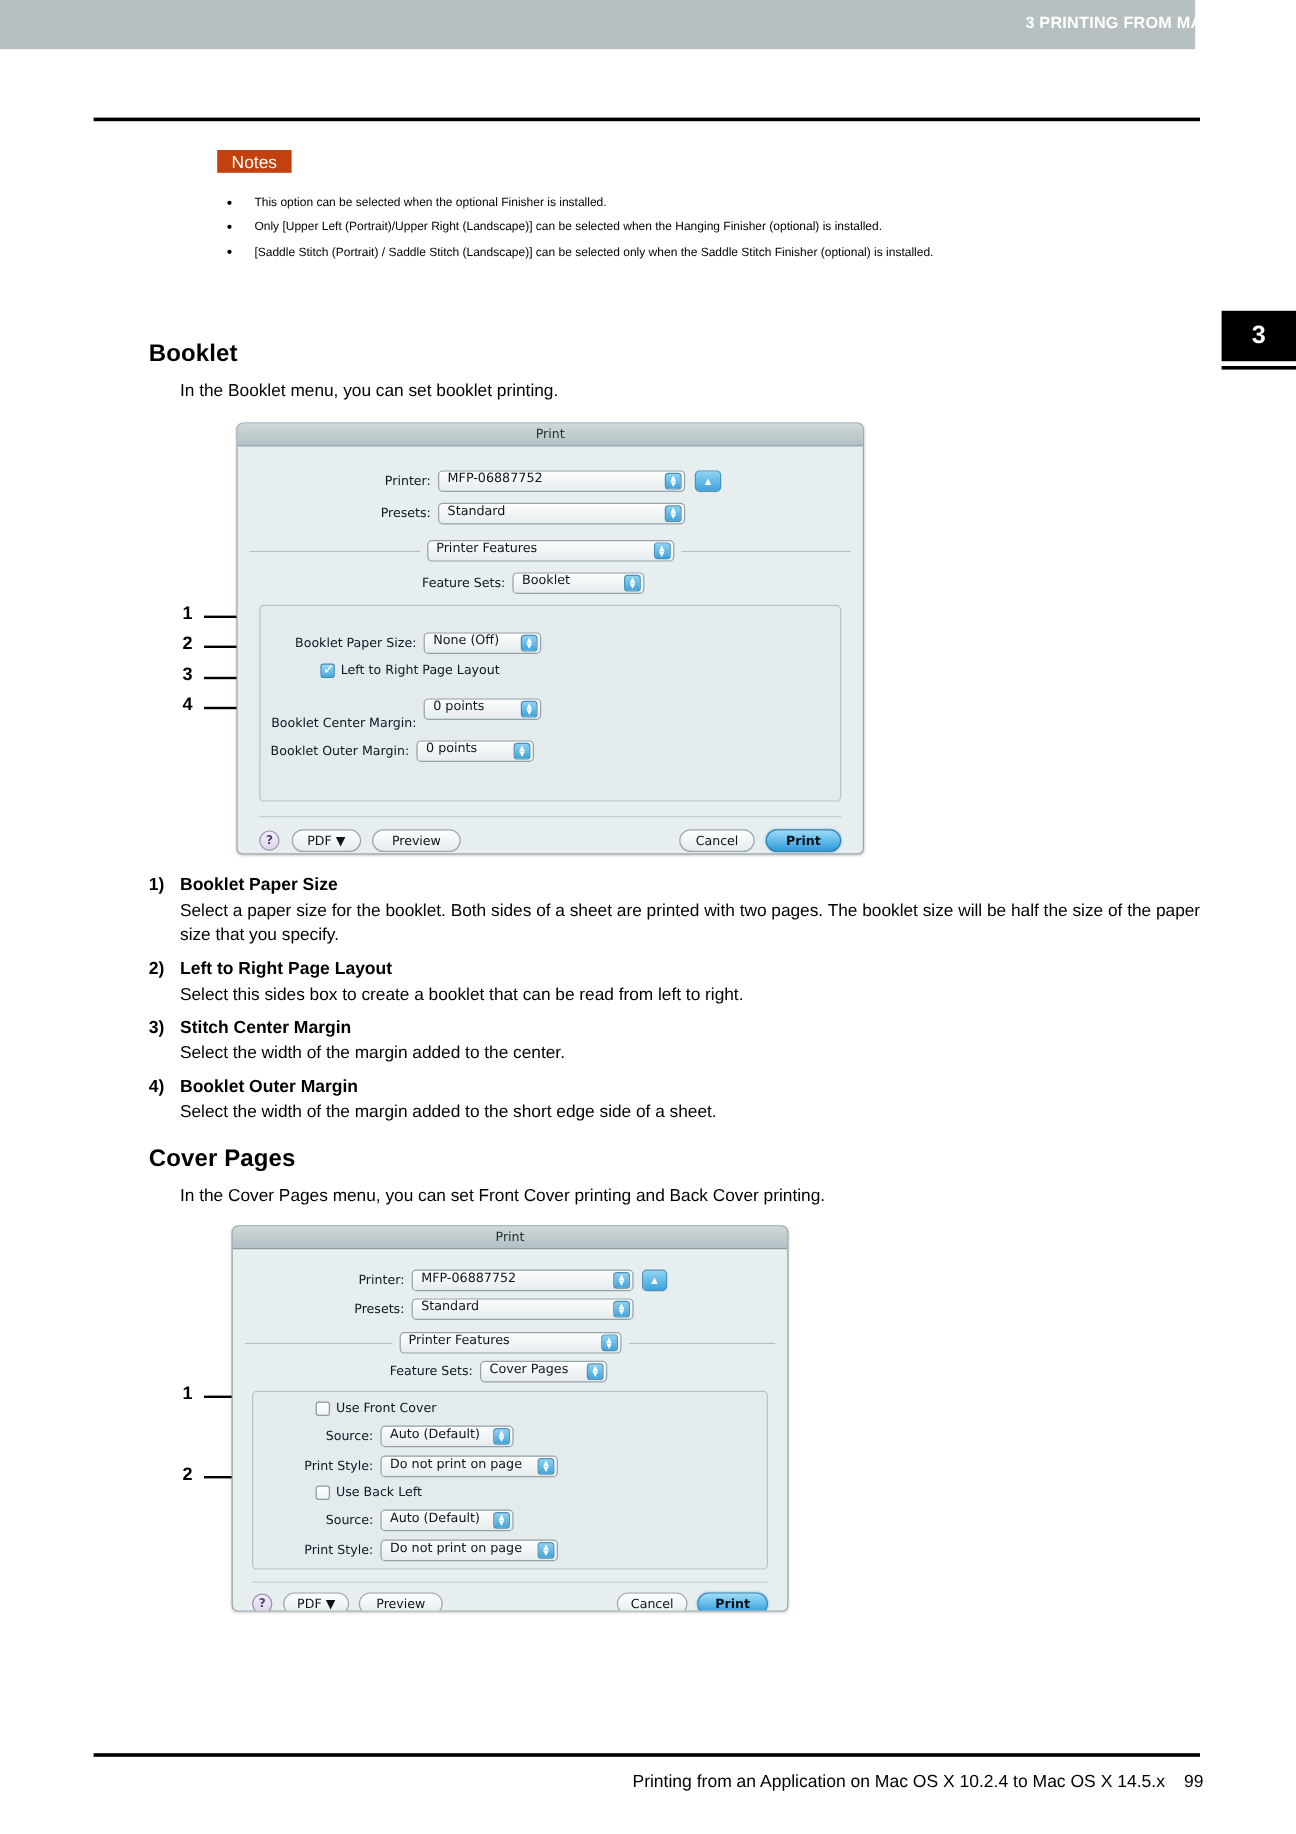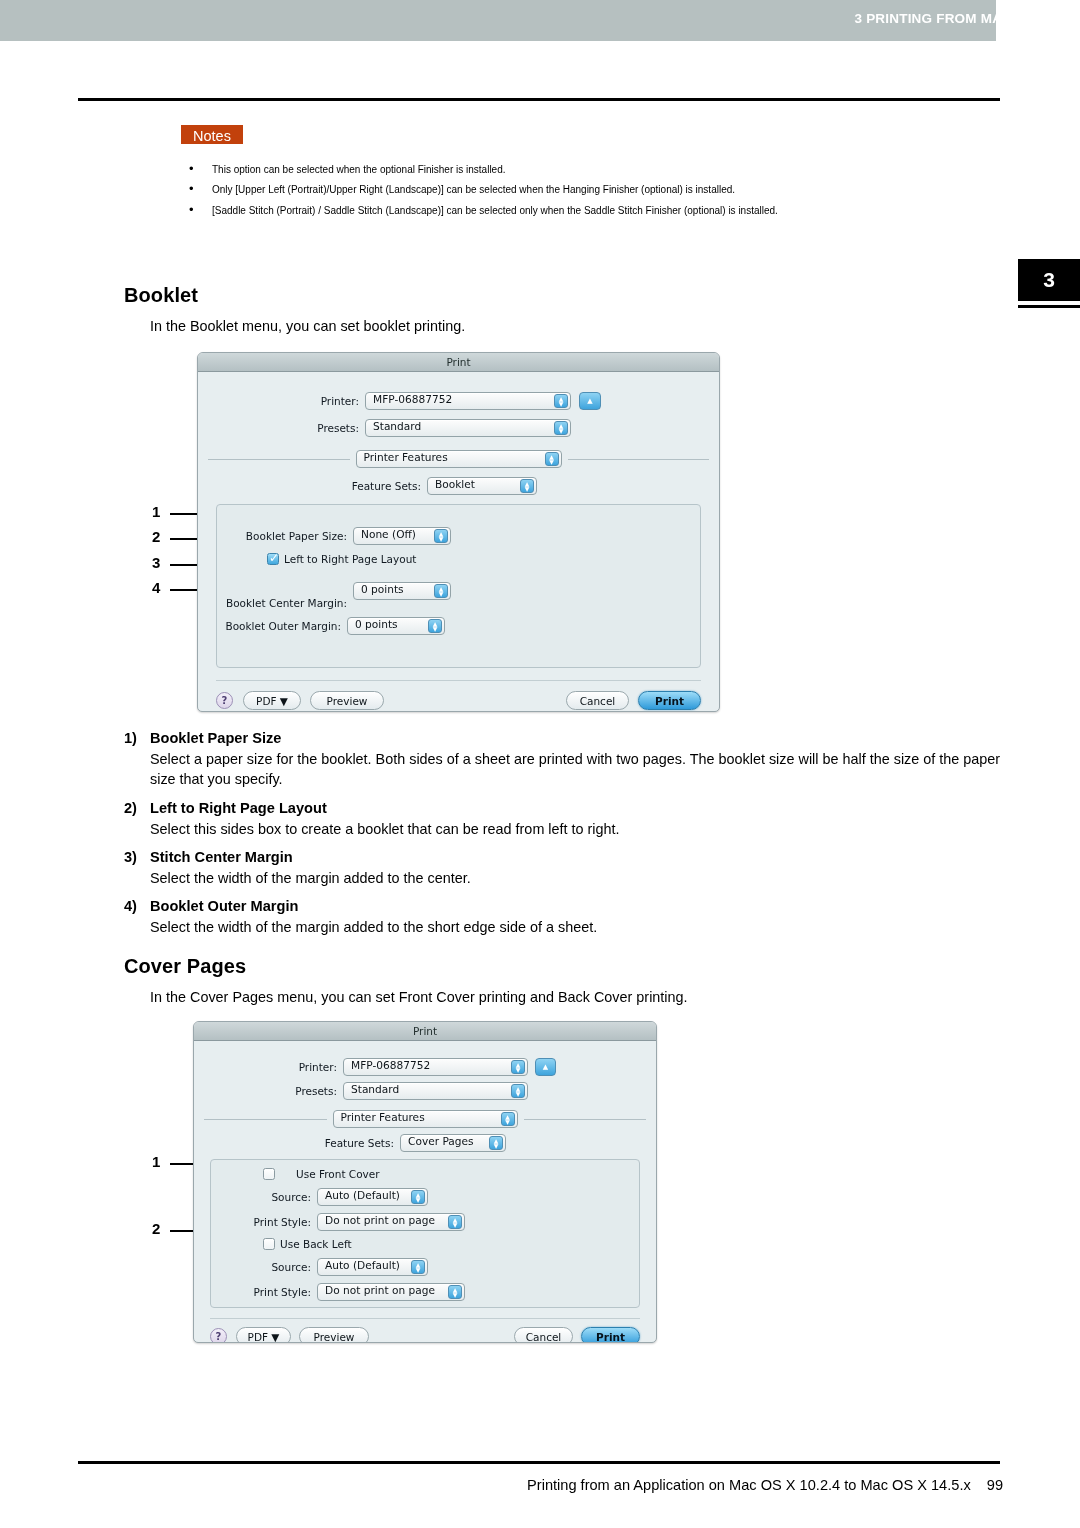--- a/index.html
+++ b/index.html
@@ -432,21 +432,21 @@
         <span>Cover Pages</span>
         <span class="arrows">
             <span>▲</span>
             <span>▼</span>
           </span>
       </div>
     </div>
 
     <div class="panel" style="margin:7px 16px 0 16px; height:149px; padding:8px 0 0 0;">
 
-      <div class="row" style="padding-left:52px;gap:16px;">
+      <div class="row" style="padding-left:52px;">
         <span class="cb"></span>
         <span class="cb-label">Use Front Cover</span>
       </div>
 
       <div class="row" style="margin-top:8px;">
         <div class="lbl" style="width:100px;">Source:</div>
         <div class="popup" style="width:111px; margin-left:6px;">
           <span>Auto (Default)</span>
           <span class="arrows">
               <span>▲</span>

